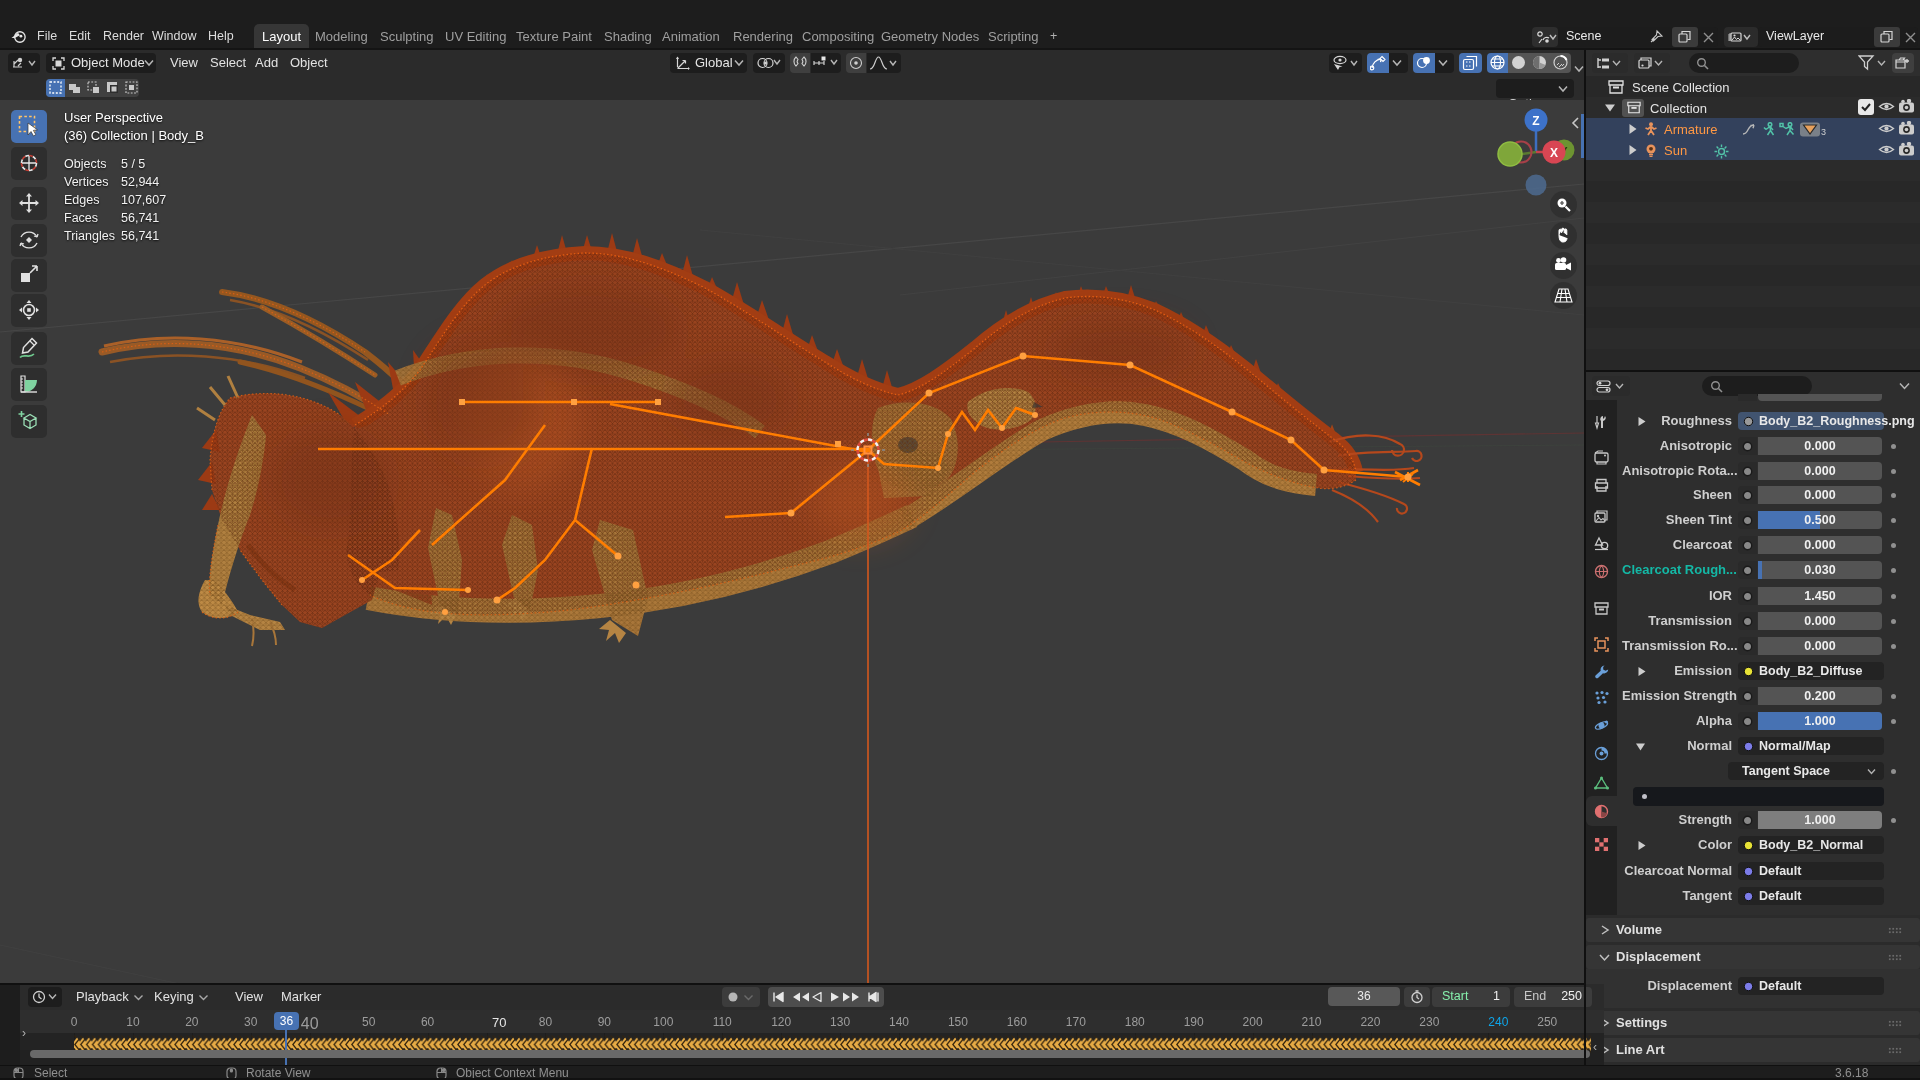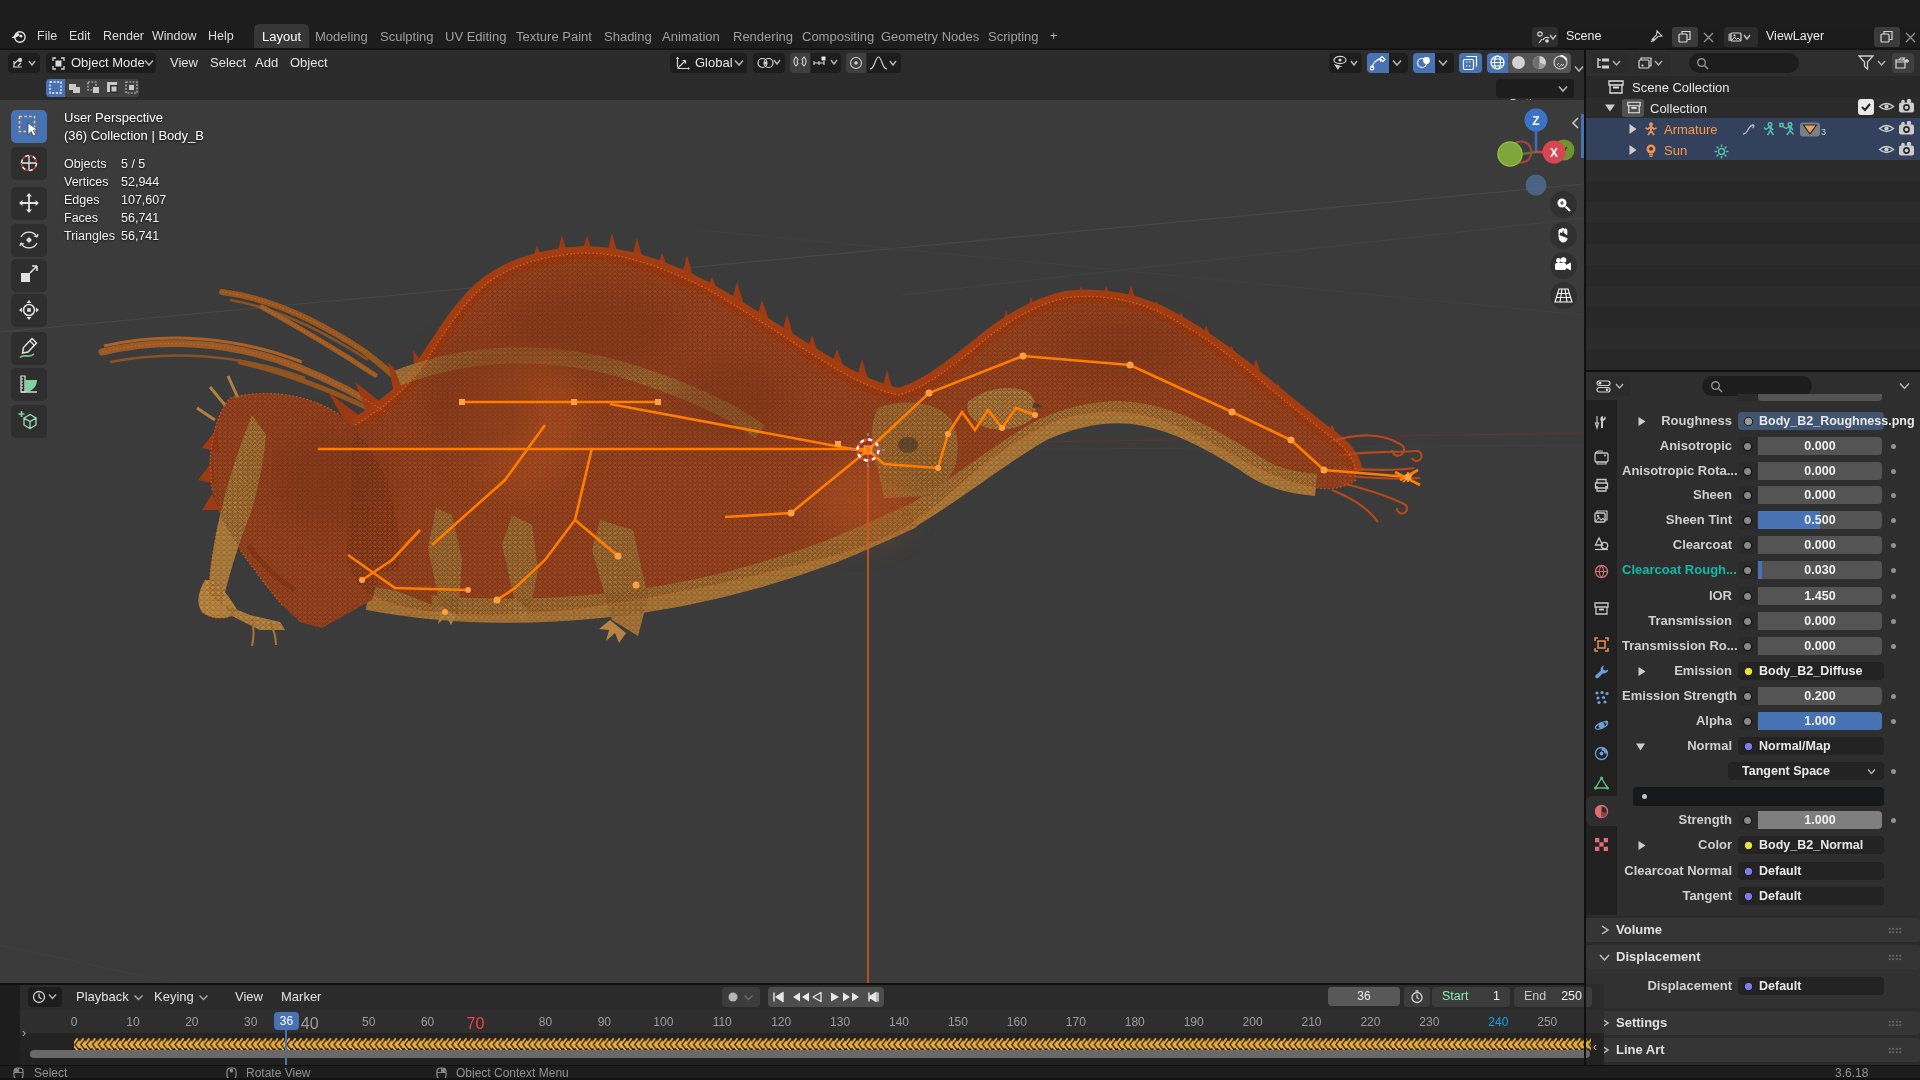--- a/index.html
+++ b/index.html
@@ -1036,21 +1036,21 @@
         <span style="position:absolute;right:10px;top:2px;color:#f0f0f0">250</span>
       </div>
 
  <div class="abs" style="left:34.0px;top:31px;width:40px;text-align:center;font-size:12px;color:#9d9d9d">0</div>
       <div class="abs" style="left:92.93px;top:31px;width:40px;text-align:center;font-size:12px;color:#9d9d9d">10</div>
       <div class="abs" style="left:151.86px;top:31px;width:40px;text-align:center;font-size:12px;color:#9d9d9d">20</div>
       <div class="abs" style="left:210.79px;top:31px;width:40px;text-align:center;font-size:12px;color:#9d9d9d">30</div>
       <div class="abs" style="left:269.72px;top:31px;width:40px;text-align:center;font-size:16px;color:#9d9d9d">40</div>
       <div class="abs" style="left:328.65px;top:31px;width:40px;text-align:center;font-size:12px;color:#9d9d9d">50</div>
       <div class="abs" style="left:387.58px;top:31px;width:40px;text-align:center;font-size:12px;color:#9d9d9d">60</div>
-      <div class="abs" style="left:446.51px;top:31px;width:40px;text-align:left;font-size:16px;color:#ef4444">70</div>
+      <div class="abs" style="left:446.51px;top:31px;width:40px;text-align:right;font-size:13px;color:#e5e5e5">70</div>
       <div class="abs" style="left:505.44000000000005px;top:31px;width:40px;text-align:center;font-size:12px;color:#9d9d9d">80</div>
       <div class="abs" style="left:564.37px;top:31px;width:40px;text-align:center;font-size:12px;color:#9d9d9d">90</div>
       <div class="abs" style="left:623.3px;top:31px;width:40px;text-align:center;font-size:12px;color:#9d9d9d">100</div>
       <div class="abs" style="left:682.23px;top:31px;width:40px;text-align:center;font-size:12px;color:#9d9d9d">110</div>
       <div class="abs" style="left:741.16px;top:31px;width:40px;text-align:center;font-size:12px;color:#9d9d9d">120</div>
       <div class="abs" style="left:800.0899999999999px;top:31px;width:40px;text-align:center;font-size:12px;color:#9d9d9d">130</div>
       <div class="abs" style="left:859.02px;top:31px;width:40px;text-align:center;font-size:12px;color:#9d9d9d">140</div>
       <div class="abs" style="left:917.9499999999999px;top:31px;width:40px;text-align:center;font-size:12px;color:#9d9d9d">150</div>
       <div class="abs" style="left:976.88px;top:31px;width:40px;text-align:center;font-size:12px;color:#9d9d9d">160</div>
       <div class="abs" style="left:1035.81px;top:31px;width:40px;text-align:center;font-size:12px;color:#9d9d9d">170</div>

